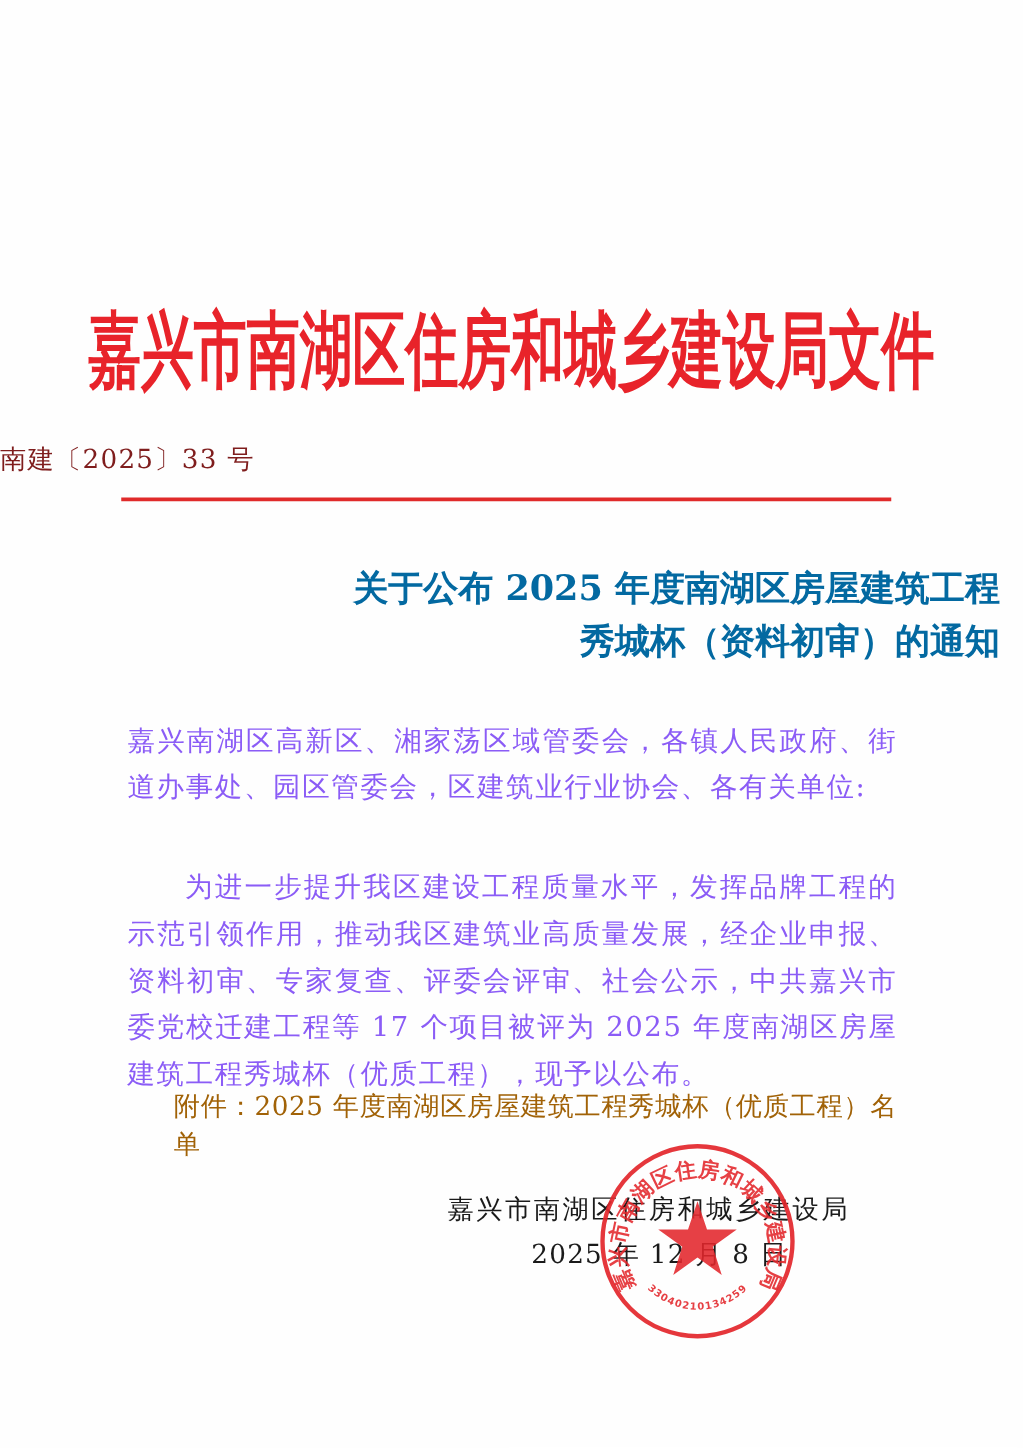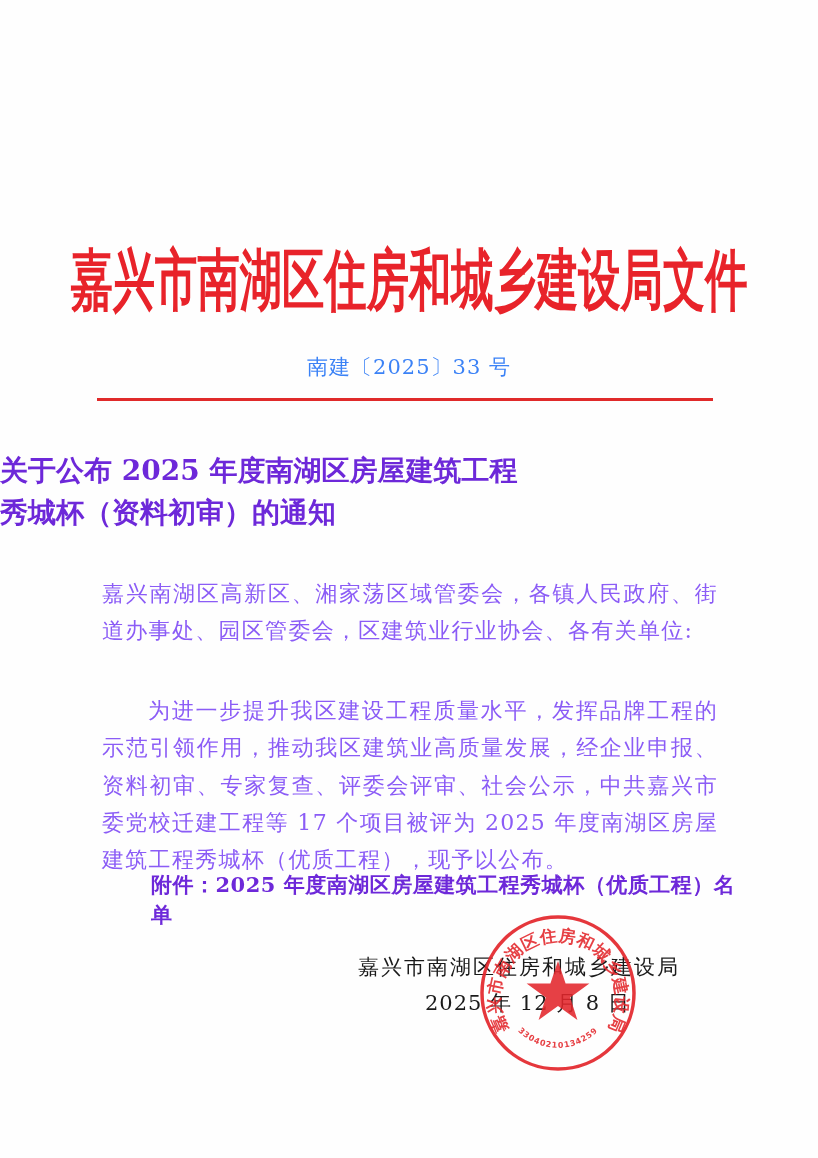--- a/index.html
+++ b/index.html
@@ -37,44 +37,44 @@
     letter-spacing: 0px;
     transform: scaleY(1.45) scaleX(0.92);
     transform-origin: 50% 50%;
     white-space: nowrap;
   }
   .doc-number {
     position: absolute;
     left: 0;
     top: 352px;
     width: 818px;
-    text-align: center;
+    text-align: left;
     font-size: 21px;
     line-height: 30px;
-    color: #3b82f6;
+    color: #7f1d1d;
     letter-spacing: 1px;
   }
   .red-rule {
     position: absolute;
     left: 97px;
     top: 398px;
     width: 616px;
     height: 3px;
     background: #e02a2a;
   }
   .title {
     position: absolute;
     left: 0;
     top: 450px;
     width: 800px;
-    text-align: left;
+    text-align: right;
     font-size: 28px;
     font-weight: bold;
     line-height: 42px;
-    color: #6d28d9;
+    color: #0369a1;
   }
   .body-text {
     position: absolute;
     left: 102px;
     top: 575px;
     width: 616px;
     font-size: 22px;
     line-height: 37.4px;
     color: #8b5cf6;
     letter-spacing: 1.3px;
@@ -82,28 +82,27 @@
   .body-text p {
     margin: 0;
     text-align: justify;
   }
   .body-text .indent {
     text-indent: 46px;
     margin-top: 42px;
   }
   .attachment {
     position: absolute;
-    left: 151px;
+    left: 139px;
     top: 870px;
     width: 600px;
     font-size: 21px;
     line-height: 30px;
-    color: #6d28d9;
+    color: #a16207;
     letter-spacing: 0.5px;
-    font-weight: bold;
   }
   .seal {
     position: absolute;
     left: 478px;
     top: 913px;
     width: 160px;
     height: 160px;
   }
   .signature {
     position: absolute;

